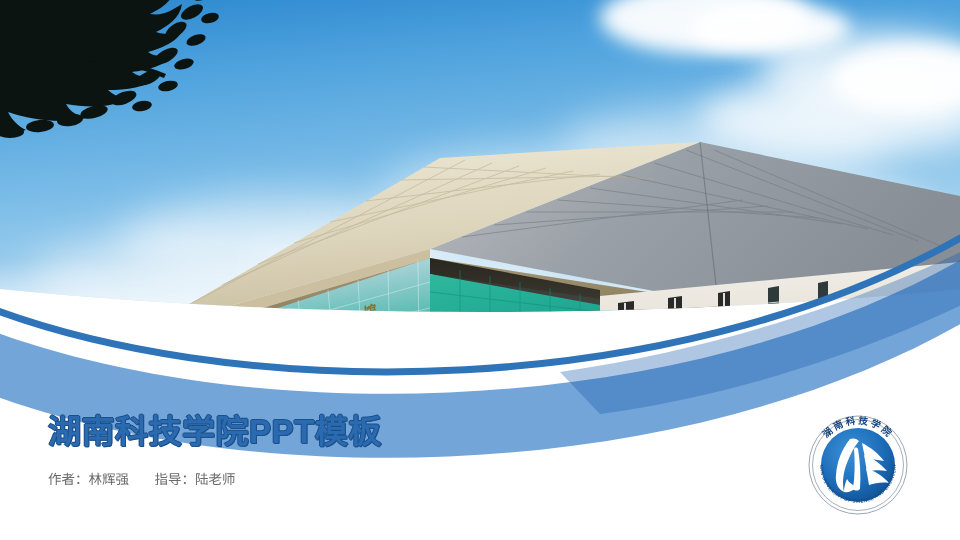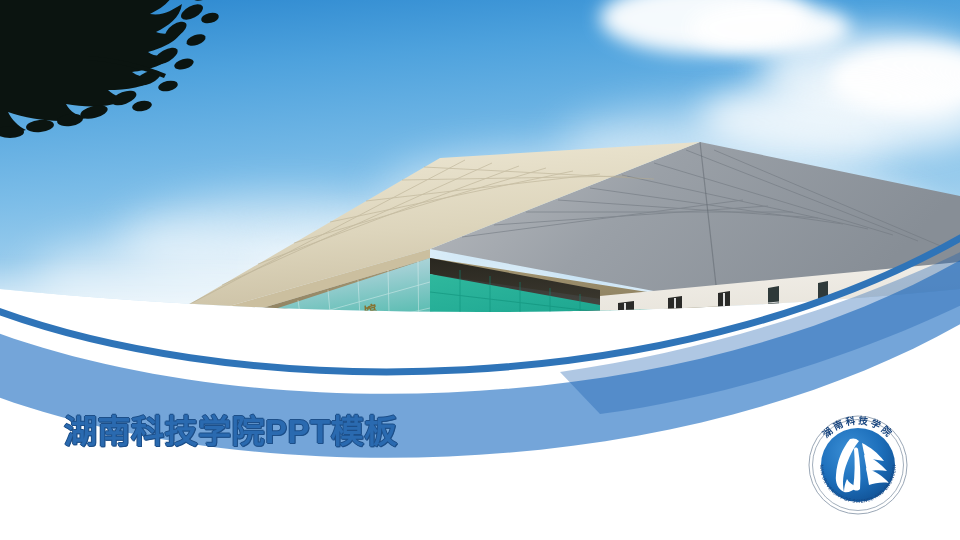--- a/index.html
+++ b/index.html
@@ -78,21 +78,21 @@
     position:absolute;
     left:0; top:0;
     width:960px; height:540px;
     pointer-events:none;
   }
   .band-wrap svg{display:block;width:100%;height:100%;}
 
   
   .titleblock{
     position:absolute;
-    left:64px;
+    left:48px;
     top:412px;
     width:620px;
   }
   .main-title{
     margin:0;
     font-size:33px;
     line-height:40px;
     font-weight:bold;
     letter-spacing:.5px;
     color:#2a6ab0;
@@ -350,20 +350,25 @@
 
       <path d="M 560,372 C 740,346 900,286 1000,232 L 1000,286 C 900,338 760,392 600,414 Z" fill="#1b5fae" opacity="0.35"></path>
 
       <path d="M -40,296 C 220,408 700,408 1000,214" fill="none" stroke="#2f74b8" stroke-width="7"></path>
     </svg>
   </div>
 
   <div class="titleblock">
     <h1 class="main-title">湖南科技学院PPT模板</h1>
 
+    <p class="sub-line sub-first">
+      <span>作者：林辉强</span>
+      <span class="gap"></span>
+      <span>指导：陆老师</span>
+    </p>
 
   </div>
 
   <div class="logo">
     <svg viewBox="0 0 104 104">
       <defs>
         <radialGradient id="discG" cx="0.38" cy="0.32" r="0.78">
           <stop offset="0" stop-color="#3b8fd6"></stop>
           <stop offset="0.55" stop-color="#1d6fbb"></stop>
           <stop offset="1" stop-color="#0f4d8f"></stop>

